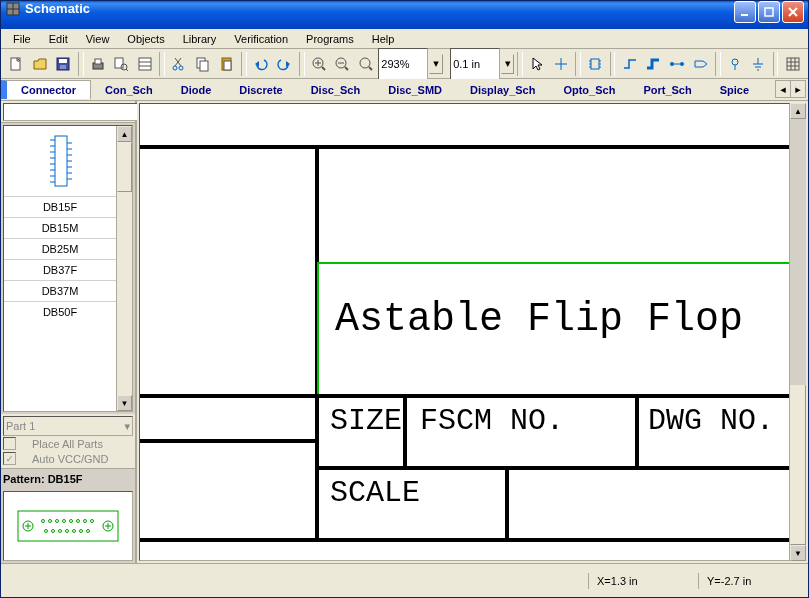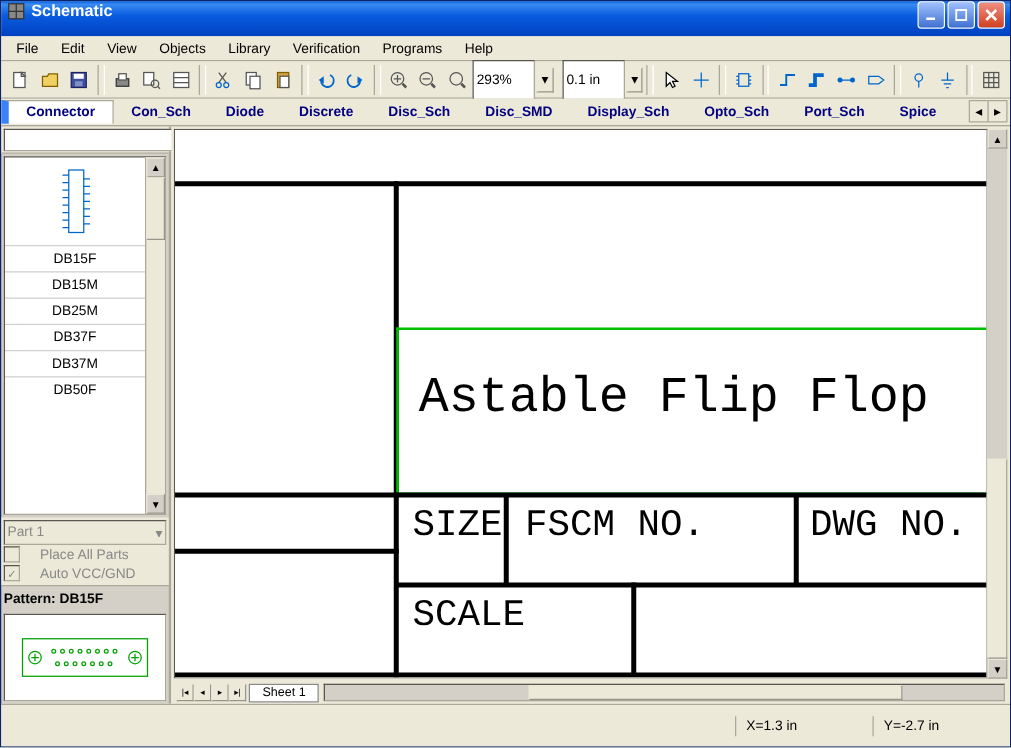--- a/index.html
+++ b/index.html
@@ -427,32 +427,20 @@
           <div class="schtext" style="left:190px; top:372px;">SCALE</div>
         </div>
         <div class="cvscroll">
           <div class="sarrow">▲</div>
           <div style="flex:1; background:#d4d0c8; position:relative;">
               <div style="position:absolute; bottom:0; left:0; right:0; height:160px; background:#ece9d8; border:1px outset #ece9d8;"></div>
             </div>
           <div class="sarrow">▼</div>
         </div>
       </div>
-      <div class="sheetbar">
-        <div class="sheettabs">
-          <div class="shnav">|◂</div>
-          <div class="shnav">◂</div>
-          <div class="shnav">▸</div>
-          <div class="shnav">▸|</div>
-          <div class="sheettab">Sheet 1</div>
-        </div>
-        <div class="hscroll">
-            <div class="thumb"></div>
-          </div>
-      </div>
     </div>
   </div>
 
   <div class="statusbar">
     <div class="statspacer"></div>
     <div class="statcell" style="width:110px">X=1.3 in</div>
     <div class="statcell" style="width:110px">Y=-2.7 in</div>
   </div>
 </div>
 

